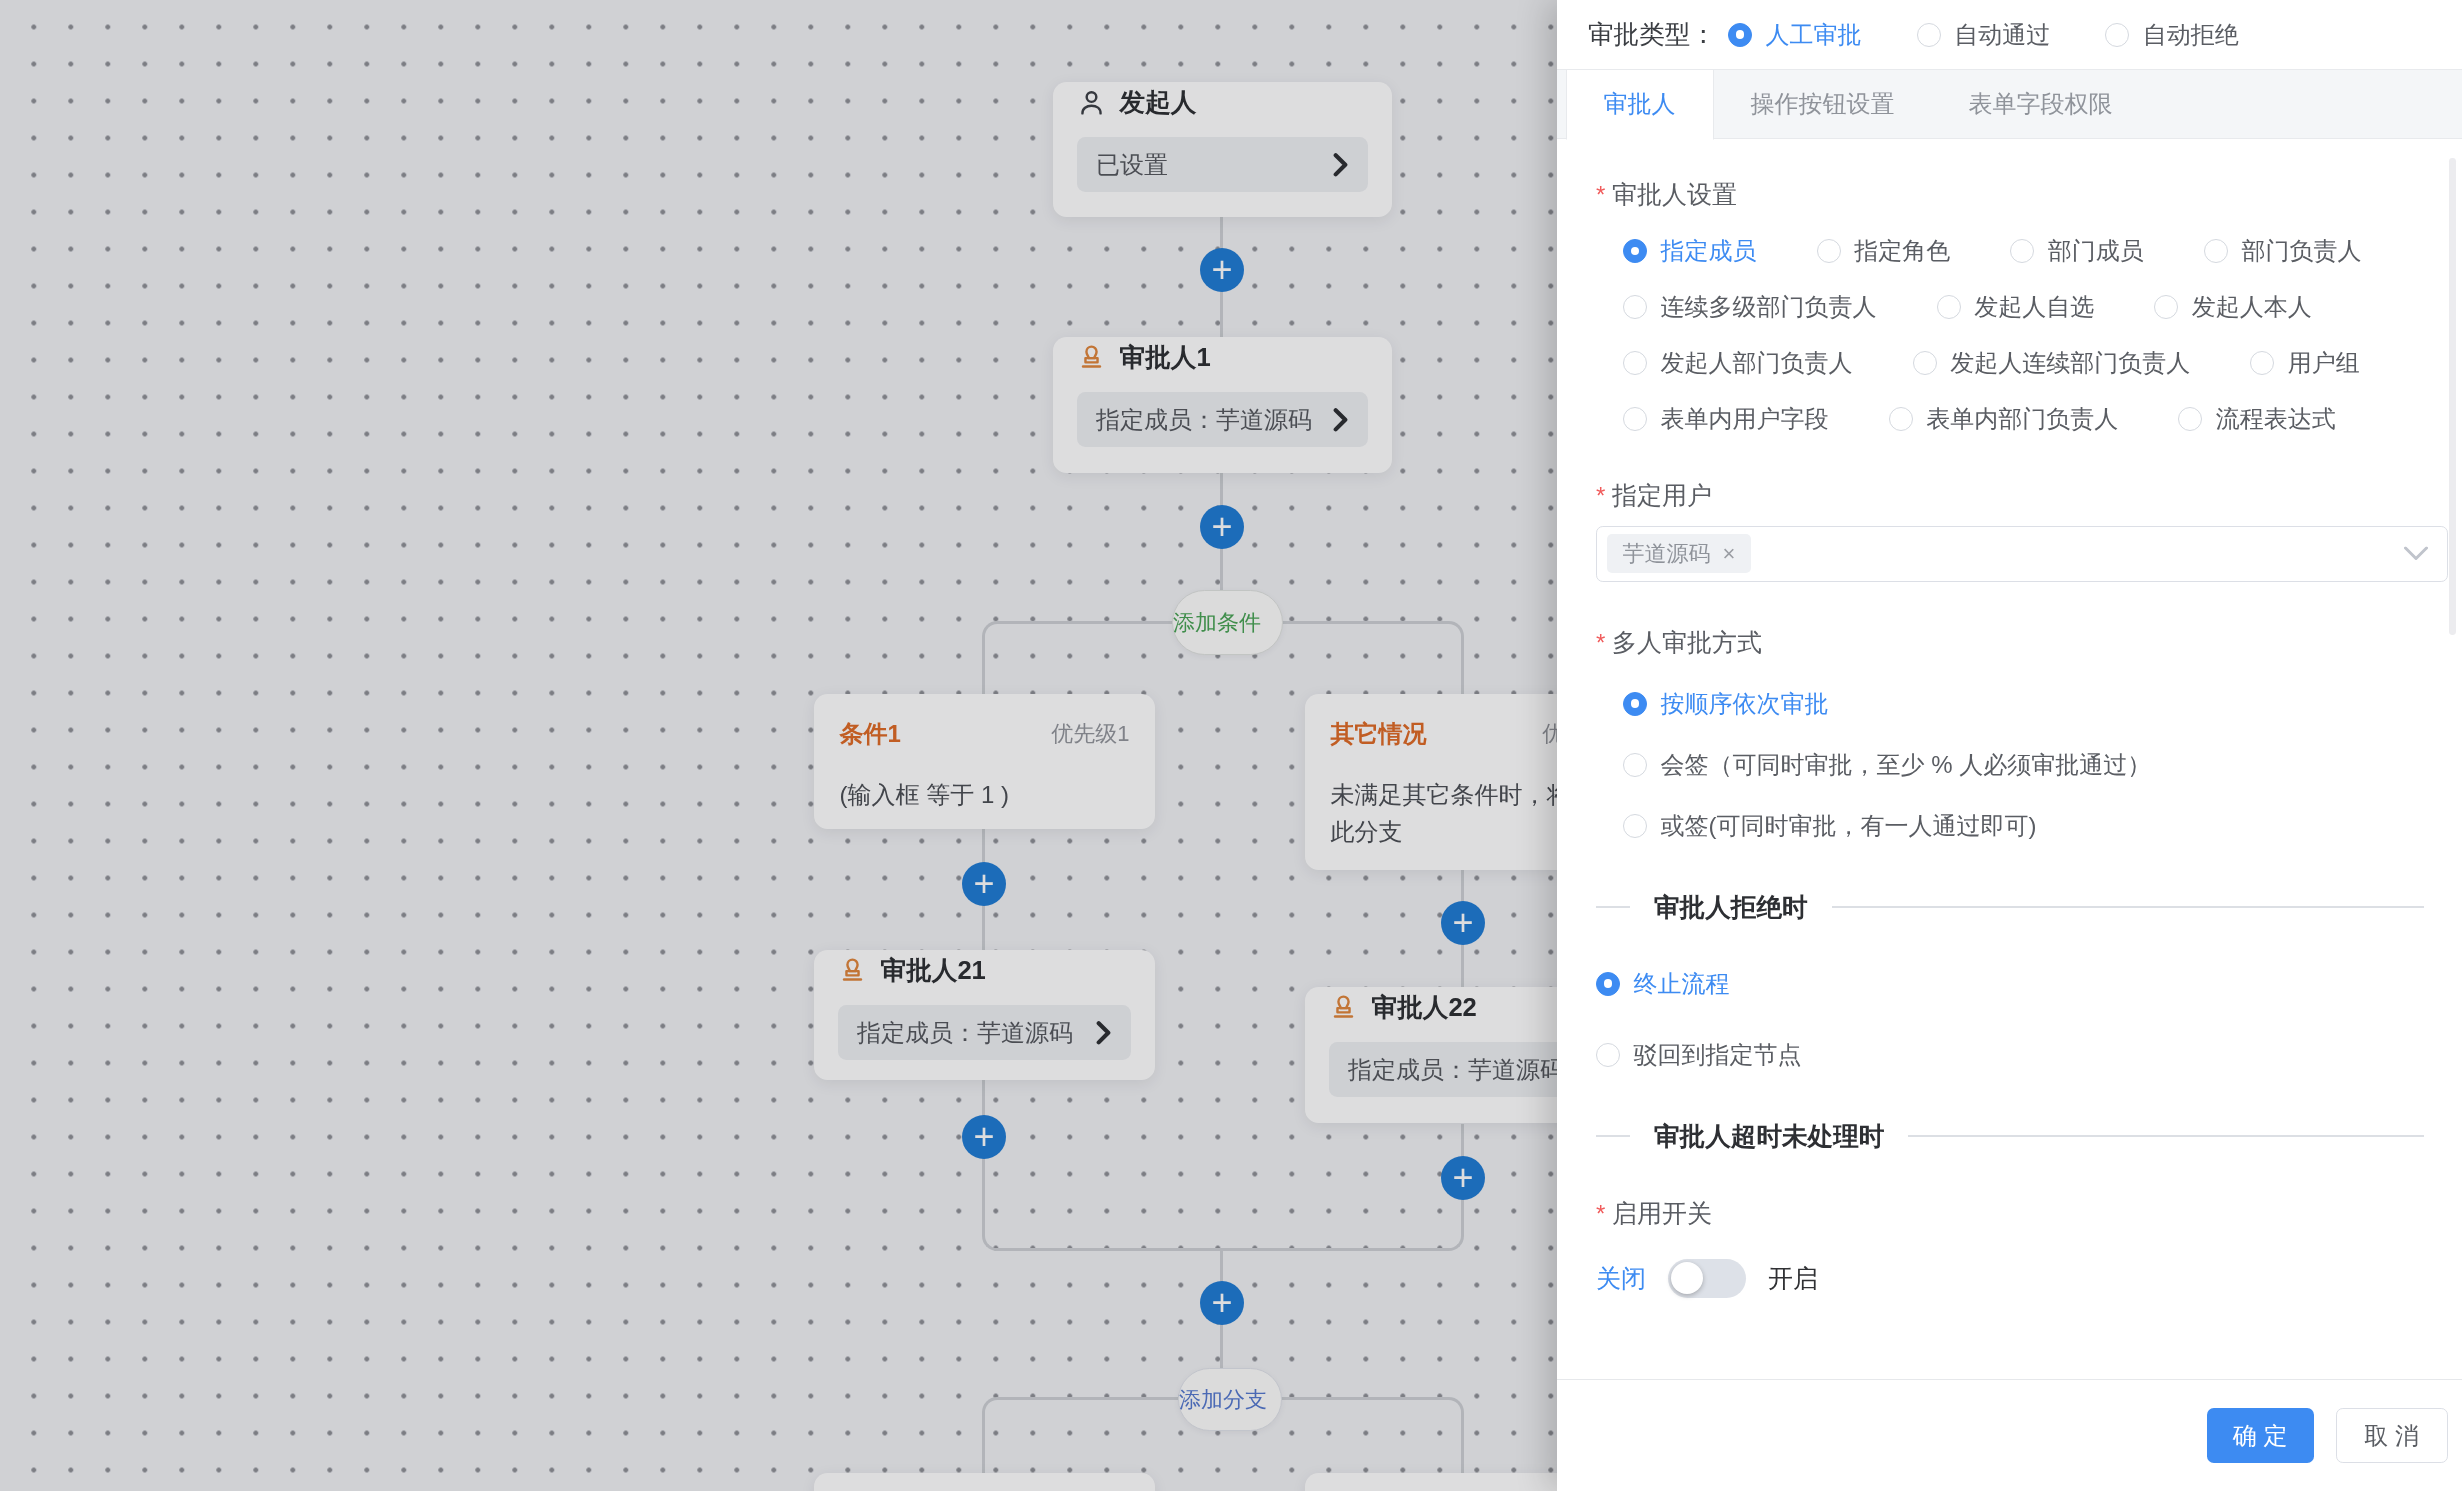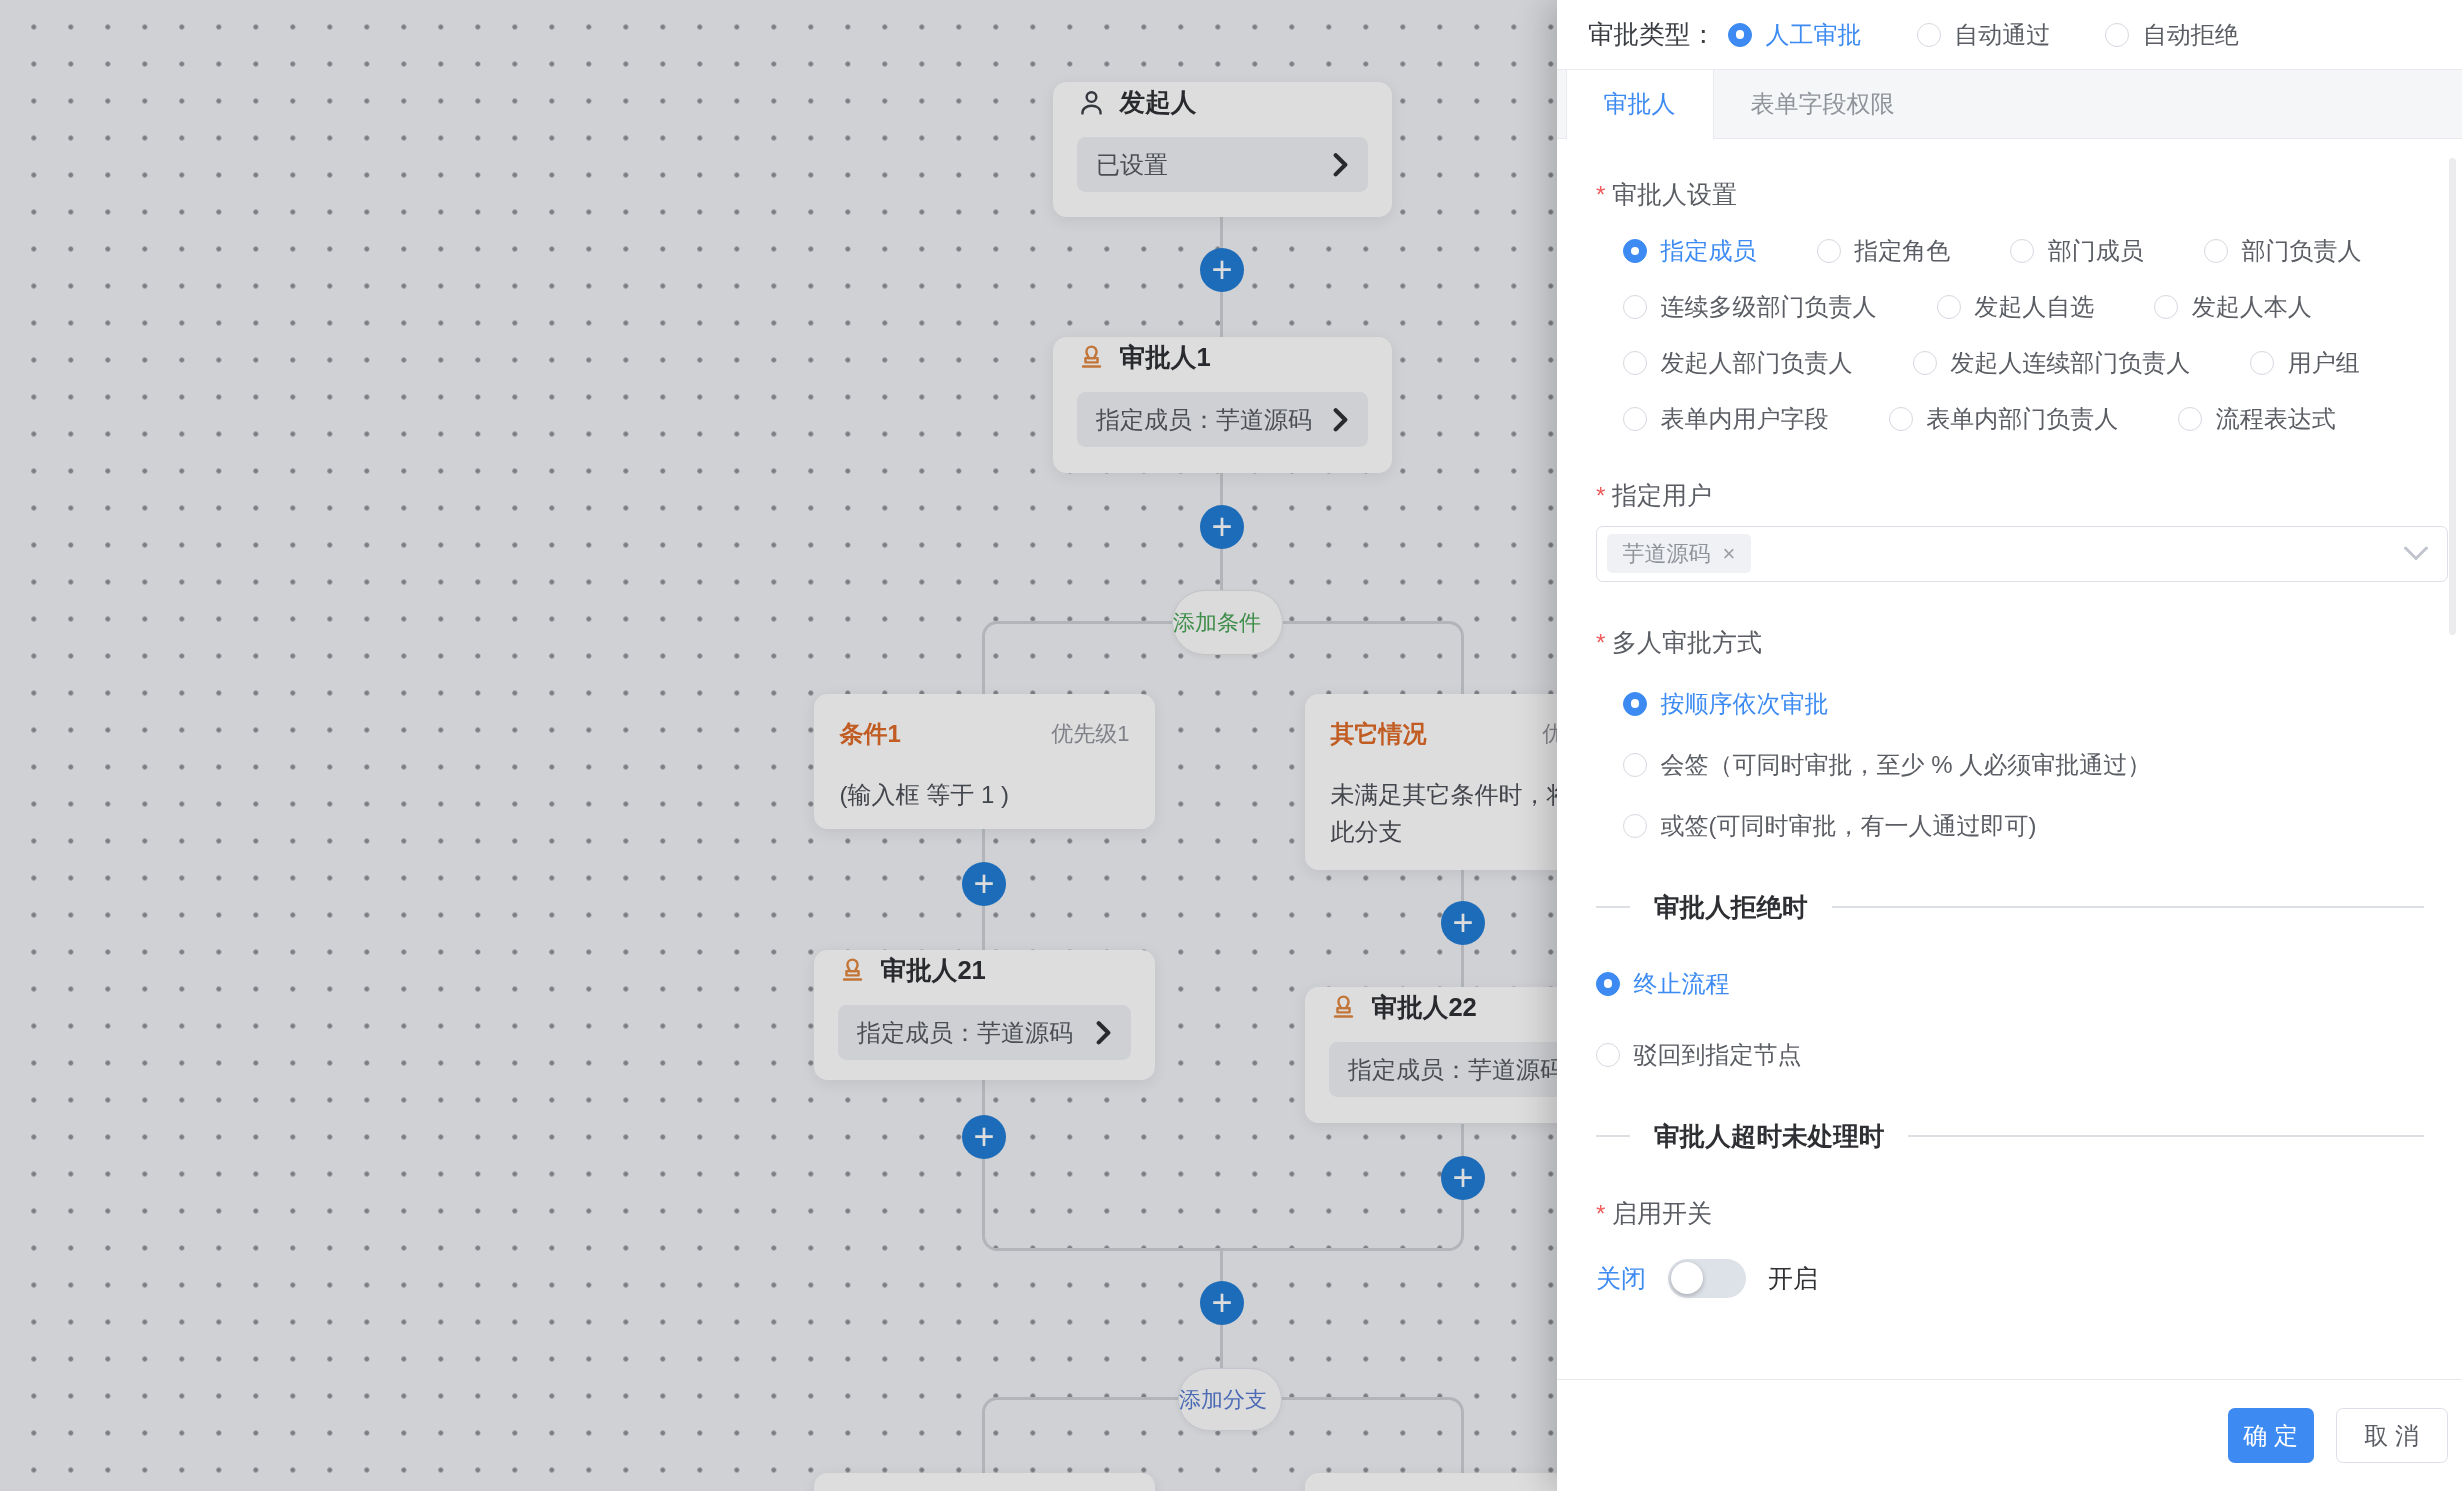--- a/index.html
+++ b/index.html
@@ -74,21 +74,21 @@
   .sw-on{color:#303134;}
   .switch{width:78px;height:39px;border-radius:19.6px;background:#dde1e8;position:relative;flex:none;}
   .switch .knob{position:absolute;left:3.4px;top:3.4px;width:32px;height:32px;border-radius:50%;
     background:#fff;box-shadow:0 1.7px 5.1px rgba(0,0,0,0.25);}
   .p-footer{position:absolute;left:0;right:0;bottom:0;height:112px;border-top:1.7px solid #e6e8eb;
     background:#fff;display:flex;align-items:center;justify-content:flex-end;gap:22px;
     padding-right:15.3px;box-sizing:border-box;}
   .btn{height:55px;border-radius:6.8px;font-size:24px;display:flex;align-items:center;
     justify-content:center;box-sizing:border-box;cursor:pointer;
     font-family:"Liberation Sans","DejaVu Sans",sans-serif;}
-  .btn.primary{width:86px;background:#3d8bf2;color:#fff;border:none;}
+  .btn.primary{width:107px;background:#3d8bf2;color:#fff;border:none;}
   .btn.plain{width:112px;background:#fff;border:1.7px solid #dcdfe6;color:#5a5d63;}
 </style>
 </head>
 <body>
 
 <div class="screen">
 
   <div class="canvas">
 
     <div class="vline" style="left:1220px;top:215px;height:124px;"></div>
@@ -224,20 +224,21 @@
         <span class="lab">自动通过</span>
       </div>
       <div class="rad">
         <span class="c"></span>
         <span class="lab">自动拒绝</span>
       </div>
     </div>
 
     <div class="tabs">
       <div class="tab active">审批人</div>
+      <div class="tab">操作按钮设置</div>
       <div class="tab">表单字段权限</div>
     </div>
 
     <div class="p-content">
 
       <div class="f-label">审批人设置</div>
 
       <div class="rad-row">
         <div class="rad sel">
             <span class="c"></span>

